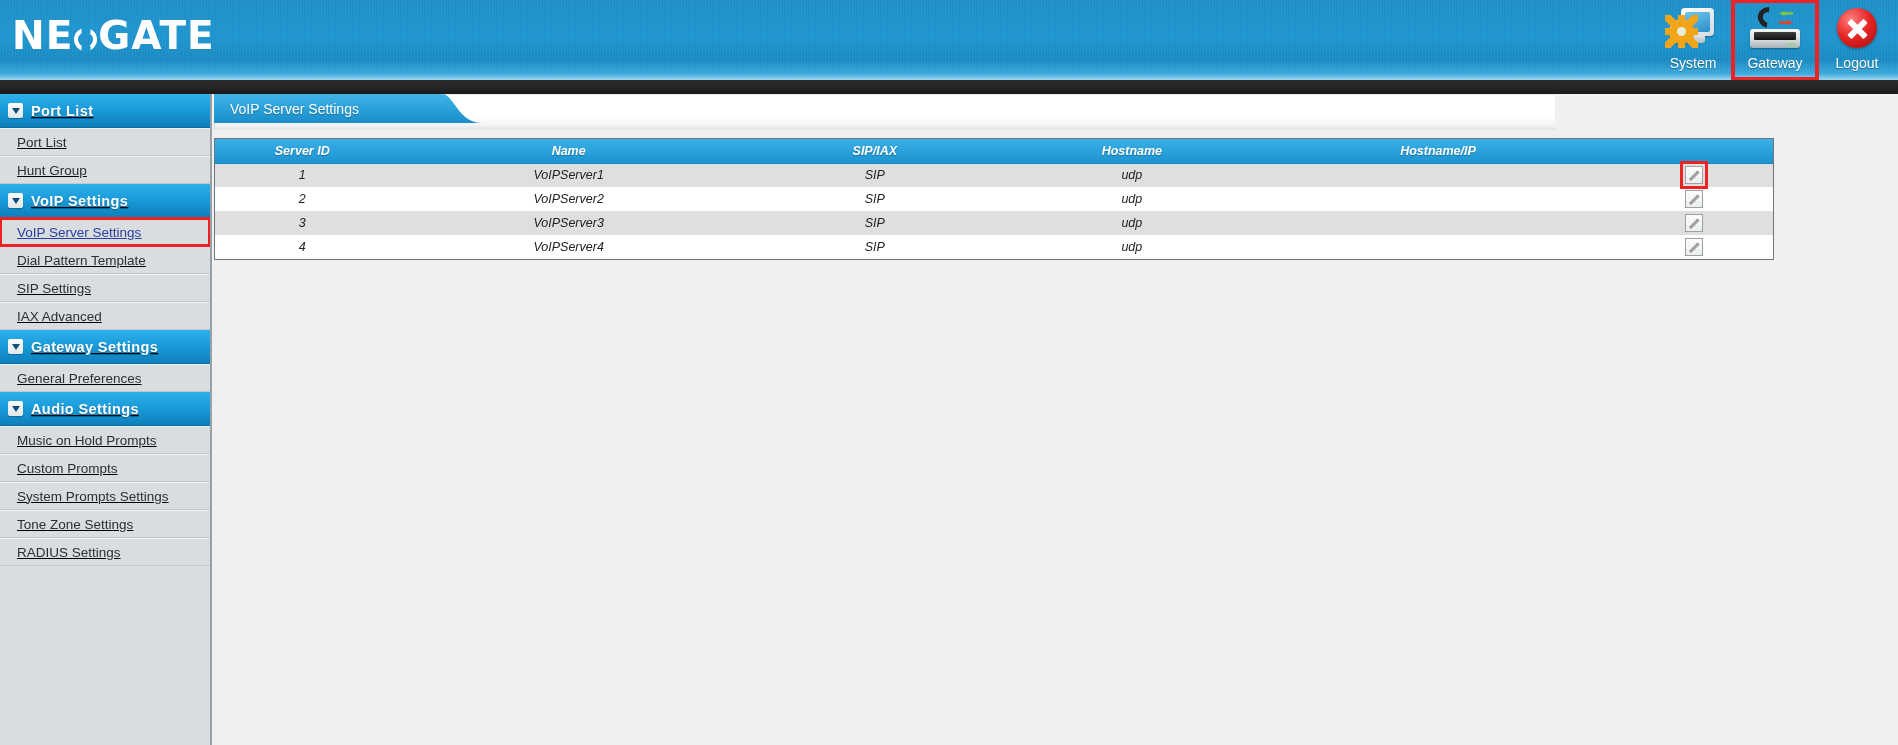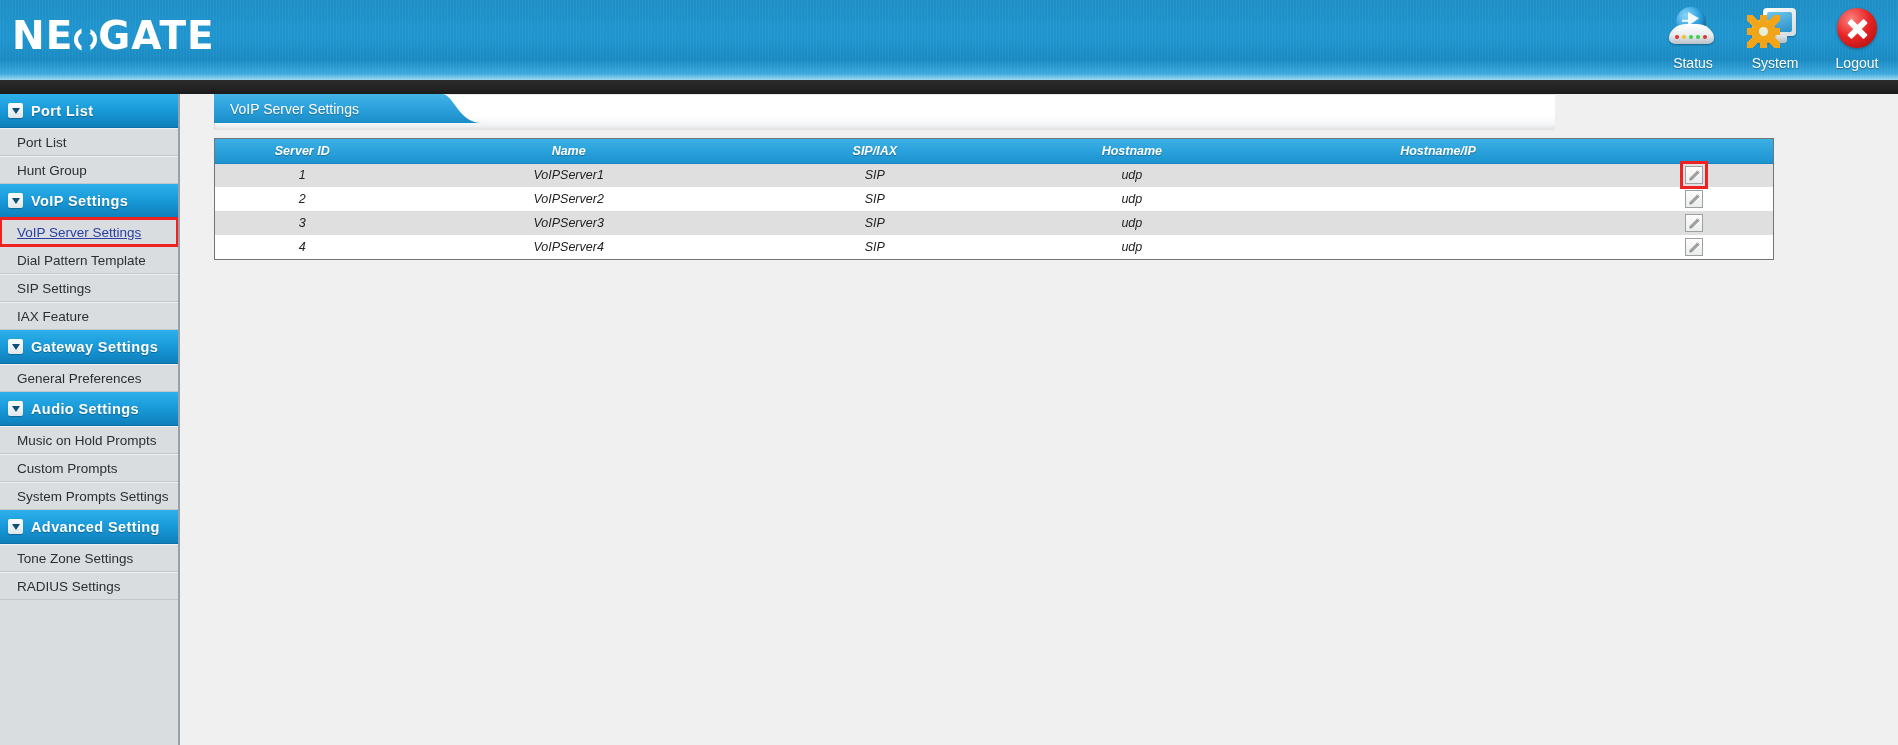--- a/index.html
+++ b/index.html
@@ -244,25 +244,26 @@
     position: absolute;
     top: 80px; left: 0;
     width: 1898px; height: 14px;
     background: linear-gradient(180deg, #2b2b2b 0%, #232323 60%, #1a1a1a 100%);
   }
 
   
   .sidebar {
     position: absolute;
     top: 94px; left: 0;
-    width: 180px;
+    width: 212px;
     height: 651px;
     background: #d9dde0;
     border-right: 2px solid #9aa1a6;
     overflow: hidden;
+    text-decoration: underline;
   }
   .sec {
     height: 34px;
     background: linear-gradient(180deg, #2db0ea 0%, #1a9cdb 45%, #0e7fbb 100%);
     display: flex;
     align-items: center;
     padding-left: 8px;
     position: relative;
     cursor: pointer;
     border-bottom: 1px solid #0a6fa6;
@@ -426,48 +427,45 @@
 </head>
 <body>
 
 <div class="topbar">
   <div class="logo">
     <span>NE</span><span class="oring"></span><span>GATE</span>
   </div>
 
   <div class="navicons">
 
-    <div class="navitem">
-      <span class="glyph">
-        <span class="ic-status">
-          <span class="globe"></span>
-          <span class="pod"></span>
-          <span class="leds">
-            <i style="background:#e03232"></i>
-              <i style="background:#f0c020"></i>
-              <i style="background:#3ecf4a"></i>
-              <i style="background:#3ecf4a"></i>
-              <i style="background:#e03232"></i>
-          </span>
-        </span>
-      </span>
-      <span class="navlabel">Status</span>
-    </div>
 
     <div class="navitem">
       <span class="glyph">
         <span class="ic-system">
           <span class="mon"></span>
           <span class="mon-stand"></span>
           <span class="gear"></span>
         </span>
       </span>
       <span class="navlabel">System</span>
     </div>
 
+    <div class="navitem selected">
+      <span class="glyph">
+        <span class="ic-gateway">
+          <span class="handset"></span>
+          <span class="arrow1"></span>
+          <span class="arrow2"></span>
+          <span class="dev">
+              <span class="sled"></span>
+            </span>
+        </span>
+      </span>
+      <span class="navlabel">Gateway</span>
+    </div>
 
     <div class="navitem">
       <span class="glyph">
         <span class="ic-logout">
           <span class="circ"></span>
           <span class="x1"></span>
           <span class="x2"></span>
         </span>
       </span>
       <span class="navlabel">Logout</span>
@@ -498,21 +496,21 @@
   <div class="sitem active boxed">
       <span>VoIP Server Settings</span>
     </div>
   <div class="sitem">
       <span>Dial Pattern Template</span>
     </div>
   <div class="sitem">
       <span>SIP Settings</span>
     </div>
   <div class="sitem">
-      <span>IAX Feature</span>
+      <span>IAX Advanced</span>
     </div>
 
   <div class="sec">
     <span class="caret"></span>
     <span class="sectext">Gateway Settings</span>
   </div>
   <div class="sitem">
       <span>General Preferences</span>
     </div>
 
@@ -523,24 +521,20 @@
   <div class="sitem">
       <span>Music on Hold Prompts</span>
     </div>
   <div class="sitem">
       <span>Custom Prompts</span>
     </div>
   <div class="sitem">
       <span>System Prompts Settings</span>
     </div>
 
-  <div class="sec">
-    <span class="caret"></span>
-    <span class="sectext">Advanced Setting</span>
-  </div>
   <div class="sitem">
       <span>Tone Zone Settings</span>
     </div>
   <div class="sitem">
       <span>RADIUS Settings</span>
     </div>
 
 </div>
 
 <div class="main">

